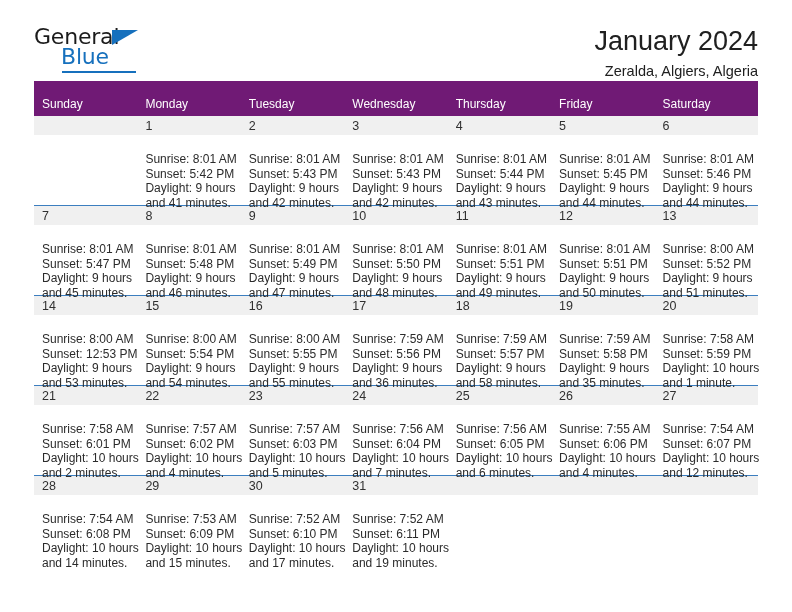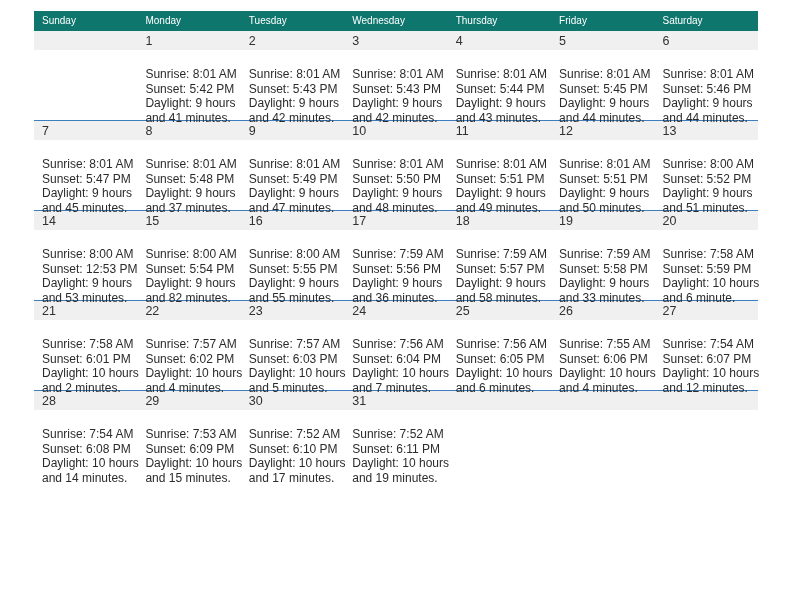--- a/index.html
+++ b/index.html
@@ -92,26 +92,26 @@
   }
 
   
   .cal {
     margin-top: 11px;
     width: 724px;
     border-collapse: collapse;
     table-layout: fixed;
   }
   .cal th {
-    background: #0f766e;
+    background: #701a75;
     color: #ffffff;
     font-weight: normal;
-    font-size: 10px;
+    font-size: 12px;
     text-align: left;
-    padding: 4px 0 5px 8px;
+    padding: 16px 0 5px 8px;
     height: 19px;
     box-sizing: border-box;
   }
   .cal td {
     vertical-align: top;
     padding: 0;
     width: 103.4px;
     border-top: 1px solid #3c7ebf;
   }
   .cal tbody tr:first-child td {
@@ -142,20 +142,35 @@
   }
   .empty .daynum-band {
     background: #f0f0f0;
   }
 </style>
 </head>
 <body>
 
 <div class="page">
 
+  <div class="topbar">
+
+    <div class="logo">
+      <span class="logo-general">General</span>
+      <span class="logo-tri"></span>
+      <span class="logo-blue">Blue</span>
+      <span class="logo-underline"></span>
+    </div>
+
+    <div class="titles">
+      <div class="cal-title">January 2024</div>
+      <div class="cal-sub">Zeralda, Algiers, Algeria</div>
+    </div>
+
+  </div>
 
   <table class="cal">
     <thead>
       <tr id="weekday-row">
           <th>Sunday</th>
           <th>Monday</th>
           <th>Tuesday</th>
           <th>Wednesday</th>
           <th>Thursday</th>
           <th>Friday</th>
@@ -254,21 +269,21 @@
               </div>
             </div>
           </td>
           <td>
             <div class="daycell">
               <div class="daynum-band">8</div>
               <div class="daybody">
                 <div>Sunrise: 8:01 AM</div>
                 <div>Sunset: 5:48 PM</div>
                 <div>Daylight: 9 hours</div>
-                <div>and 37 minutes.</div>
+                <div>and 46 minutes.</div>
               </div>
             </div>
           </td>
           <td>
             <div class="daycell">
               <div class="daynum-band">9</div>
               <div class="daybody">
                 <div>Sunrise: 8:01 AM</div>
                 <div>Sunset: 5:49 PM</div>
                 <div>Daylight: 9 hours</div>
@@ -333,21 +348,21 @@
               </div>
             </div>
           </td>
           <td>
             <div class="daycell">
               <div class="daynum-band">15</div>
               <div class="daybody">
                 <div>Sunrise: 8:00 AM</div>
                 <div>Sunset: 5:54 PM</div>
                 <div>Daylight: 9 hours</div>
-                <div>and 82 minutes.</div>
+                <div>and 54 minutes.</div>
               </div>
             </div>
           </td>
           <td>
             <div class="daycell">
               <div class="daynum-band">16</div>
               <div class="daybody">
                 <div>Sunrise: 8:00 AM</div>
                 <div>Sunset: 5:55 PM</div>
                 <div>Daylight: 9 hours</div>
@@ -377,32 +392,32 @@
               </div>
             </div>
           </td>
           <td>
             <div class="daycell">
               <div class="daynum-band">19</div>
               <div class="daybody">
                 <div>Sunrise: 7:59 AM</div>
                 <div>Sunset: 5:58 PM</div>
                 <div>Daylight: 9 hours</div>
-                <div>and 33 minutes.</div>
+                <div>and 35 minutes.</div>
               </div>
             </div>
           </td>
           <td>
             <div class="daycell">
               <div class="daynum-band">20</div>
               <div class="daybody">
                 <div>Sunrise: 7:58 AM</div>
                 <div>Sunset: 5:59 PM</div>
                 <div>Daylight: 10 hours</div>
-                <div>and 6 minute.</div>
+                <div>and 1 minute.</div>
               </div>
             </div>
           </td>
         </tr>
         <tr>
           <td>
             <div class="daycell">
               <div class="daynum-band">21</div>
               <div class="daybody">
                 <div>Sunrise: 7:58 AM</div>

